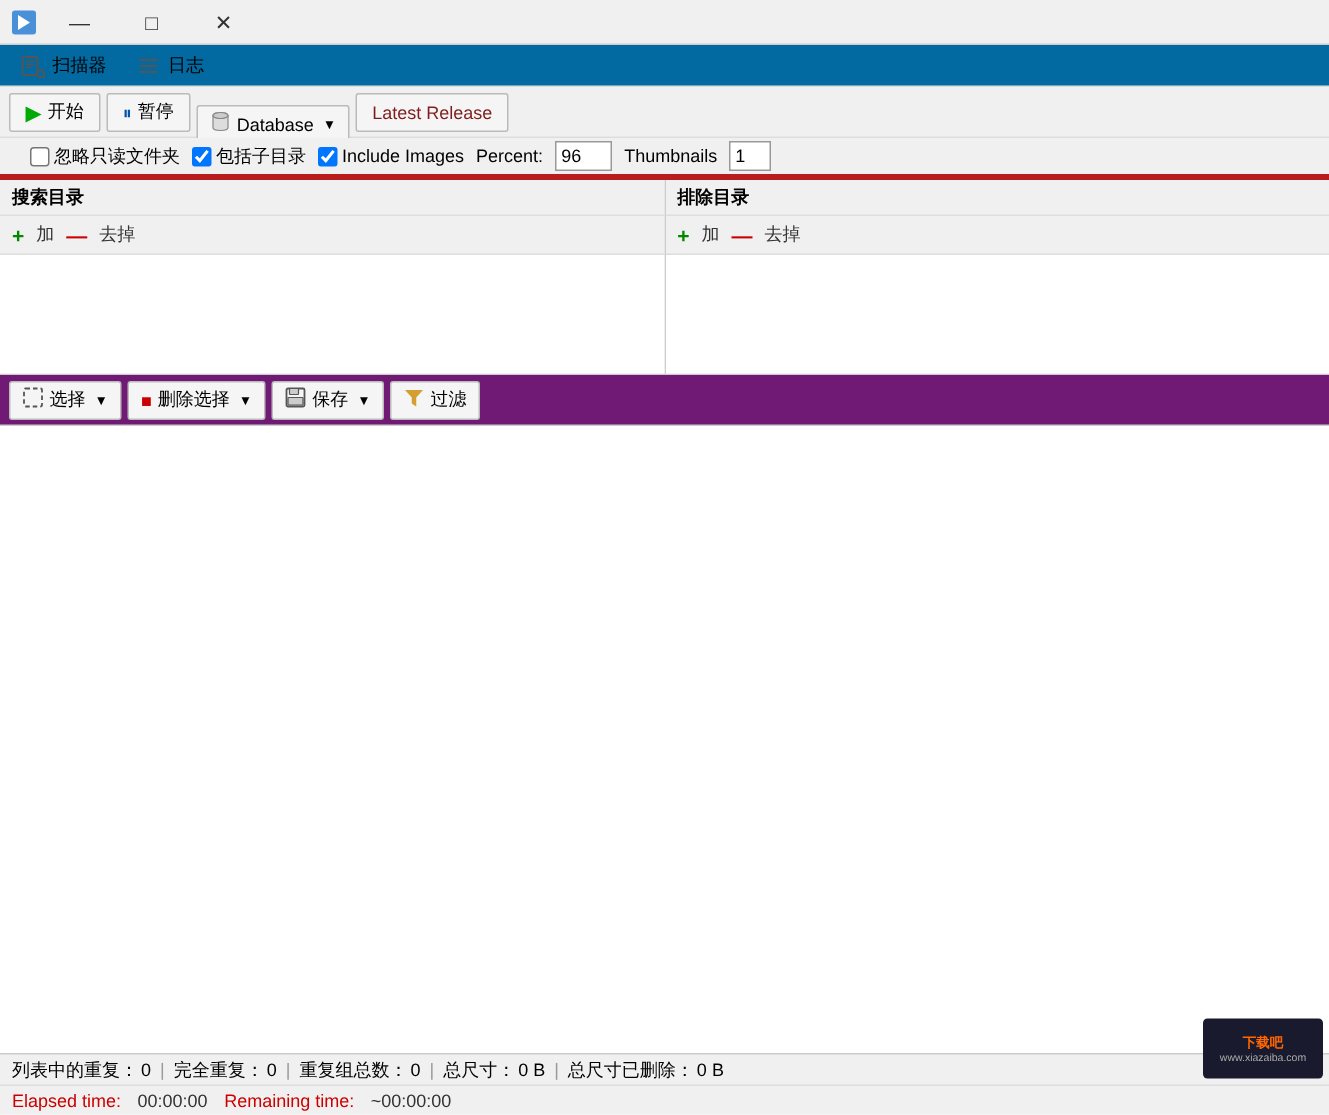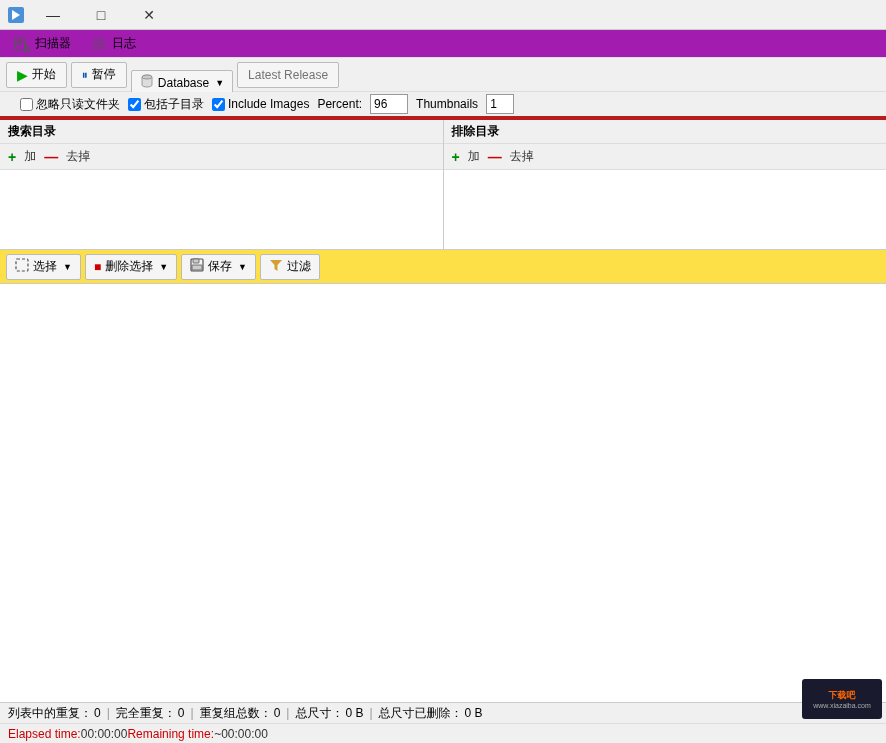--- a/index.html
+++ b/index.html
@@ -53,21 +53,21 @@
       cursor: pointer;
       font-size: 14px;
       display: flex;
       align-items: center;
       justify-content: center;
       color: #333;
     }
 
     
     .menu-bar {
-      background: #a21caf;
+      background: #0369a1;
       height: 28px;
       display: flex;
       align-items: center;
       padding: 0 4px;
       border-bottom: 1px solid #ddd;
     }
     .menu-item {
       padding: 4px 10px;
       cursor: pointer;
       display: flex;
@@ -122,21 +122,21 @@
       margin-top: 16px;
     }
     .latest-release-btn {
       height: 26px;
       padding: 0 10px;
       border: 1px solid #bbb;
       background: #f5f5f5;
       cursor: pointer;
       border-radius: 2px;
       font-size: 12px;
-      color: #737373;
+      color: #7f1d1d;
     }
 
     
     .options-bar {
       background: #f0f0f0;
       height: 28px;
       display: flex;
       align-items: center;
       padding: 0 20px;
       gap: 8px;
@@ -222,21 +222,21 @@
       font-size: 12px;
       color: #333;
     }
     .dir-content {
       flex: 1;
       background: white;
     }
 
     
     .action-toolbar {
-      background: #fde047;
+      background: #701a75;
       height: 34px;
       display: flex;
       align-items: center;
       padding: 0 6px;
       gap: 4px;
       border-bottom: 1px solid #ccc;
     }
     .action-btn {
       height: 26px;
       padding: 0 8px;
@@ -278,21 +278,21 @@
       height: 20px;
     }
     .status-sep {
       color: #999;
       margin: 0 4px;
     }
     .status-row2 {
       padding: 2px 8px;
       display: flex;
       align-items: center;
-      gap: 0;
+      gap: 11px;
       font-size: 12px;
       height: 20px;
       border-top: 1px solid #ddd;
     }
     .elapsed-label { color: #cc0000; font-weight: 500; }
     .elapsed-value { color: #333; }
     .remaining-label { color: #cc0000; font-weight: 500; }
     .remaining-value { color: #333; text-align: center; }
 
     

